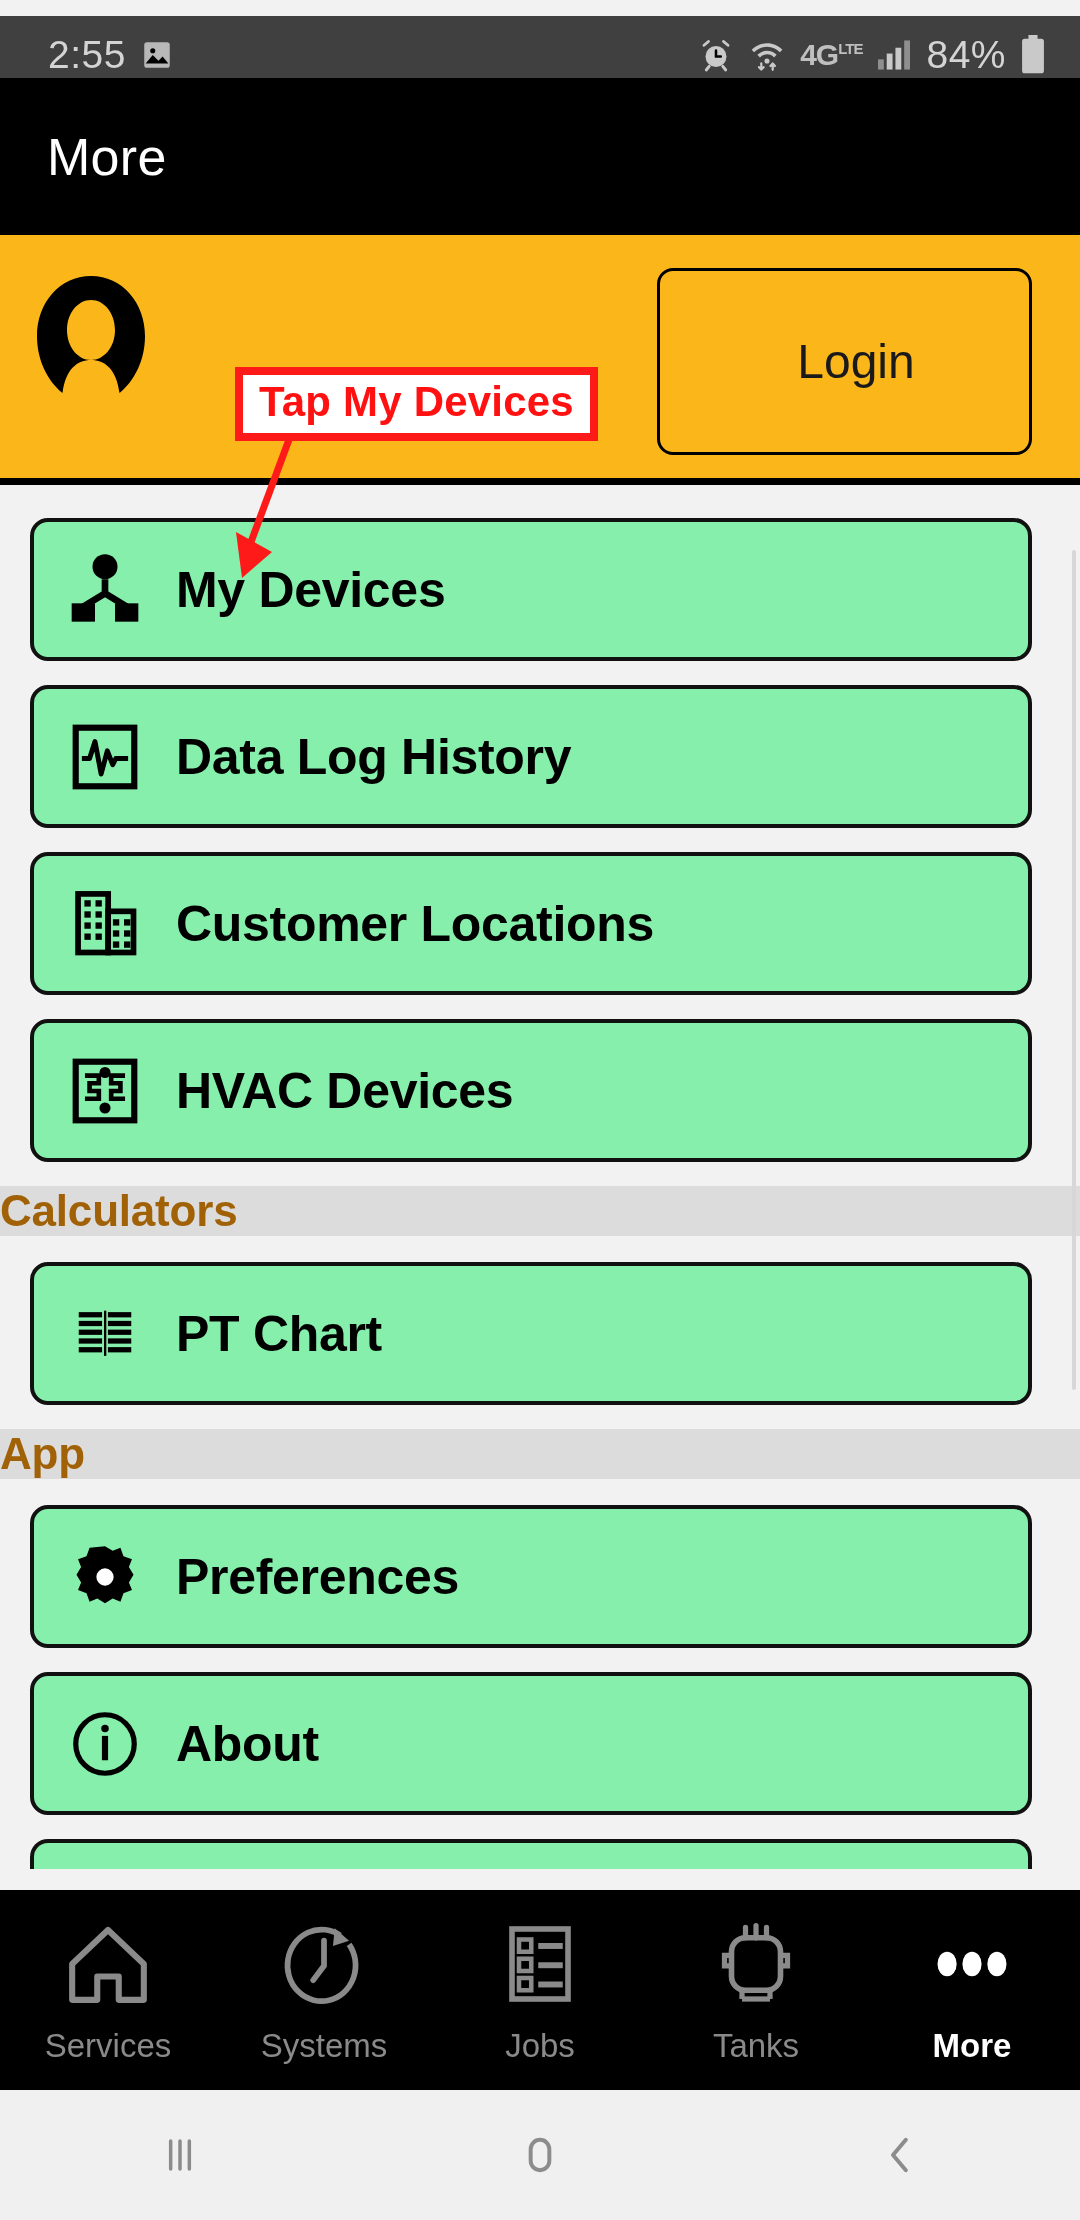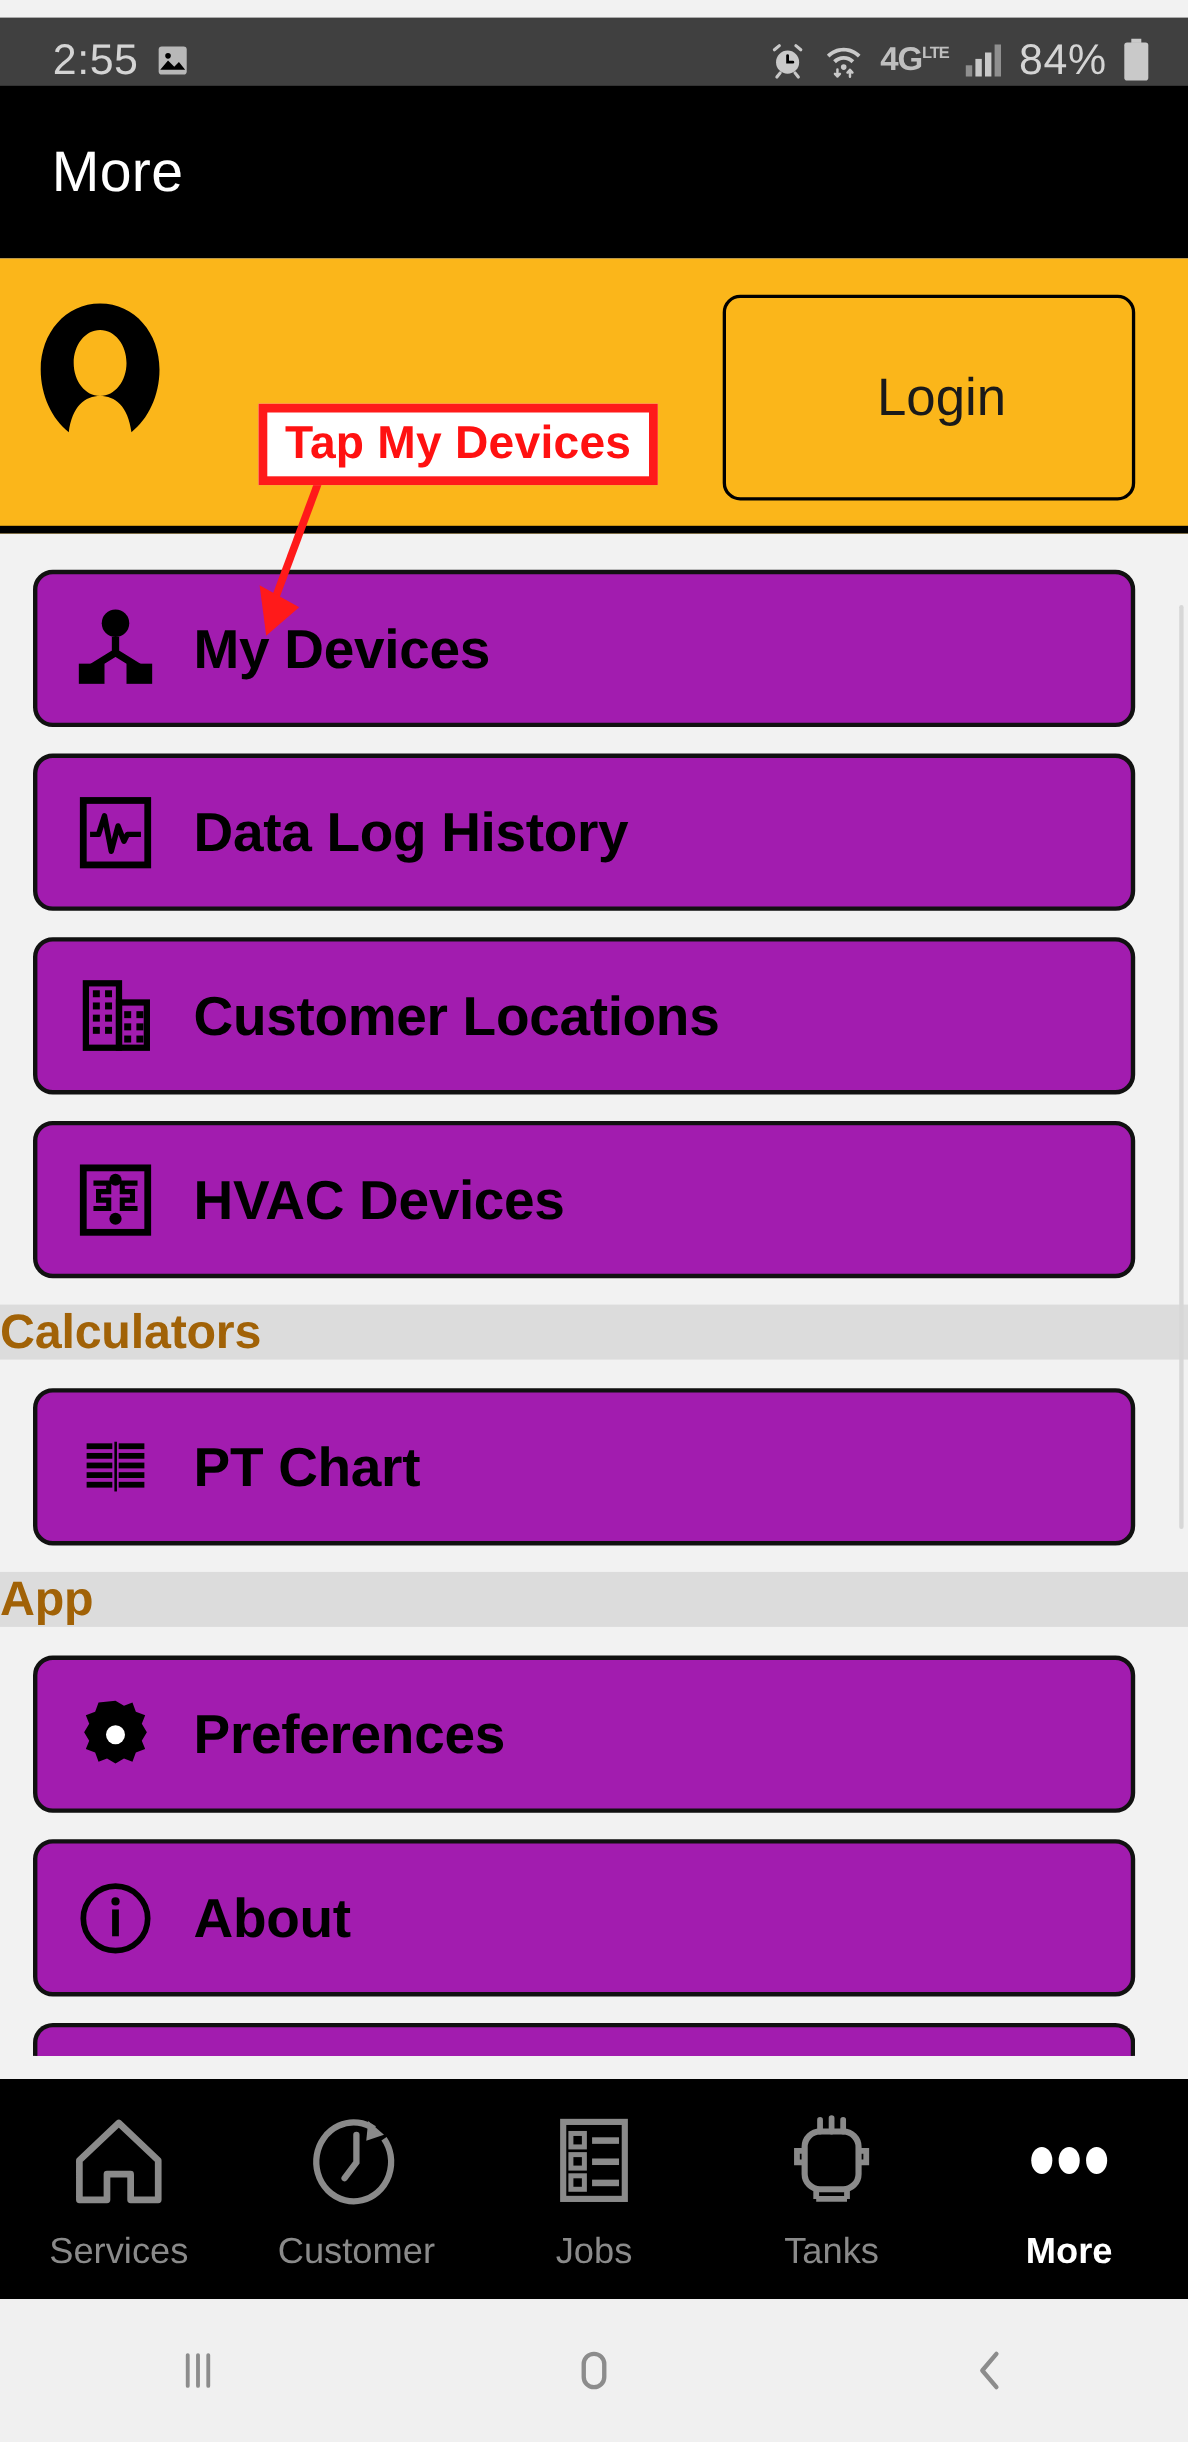--- a/index.html
+++ b/index.html
@@ -54,21 +54,21 @@
   }
   .annot-arrow{ position:absolute; left:180px; top:400px; width:300px; height:190px; z-index:39; }
 
   
   .list{
     position:absolute; top:492px; left:0; width:1080px; height:1398px;
     background:#f2f2f2; overflow:hidden;
   }
   .card{
     position:relative; margin:0 48px 0 30px; height:143px;
-    background:#a21caf; border:4px solid #111; border-radius:18px;
+    background:#86efac; border:4px solid #111; border-radius:18px;
     display:flex; align-items:center;
   }
   .card + .card{ margin-top:24px; }
   .card .ic{ width:86px; height:86px; margin-left:28px; flex:0 0 auto;
     display:flex; align-items:center; justify-content:center; }
   .card .lbl{ font-size:50px; font-weight:700; color:#000; margin-left:28px; letter-spacing:-.3px; }
   .section-head{
     background:#dcdcdc; height:50px; display:flex; align-items:center;
     font-size:44px; font-weight:700; color:#a16207;
     margin-top:24px; letter-spacing:-.2px;
@@ -296,21 +296,21 @@
     </div>
 
     <div class="tab">
       <span class="ticon">
         <svg width="90" height="86" viewBox="0 0 48 48">
           <path d="M38 13 A19 20 0 1 1 33 8" fill="none" stroke="#8a8a8a" stroke-width="3.2"></path>
           <path d="M30 4 L38 11 L29 14 Z" fill="#8a8a8a"></path>
           <path d="M24 11 v14 l-6 8" fill="none" stroke="#8a8a8a" stroke-width="3.2" stroke-linecap="round"></path>
         </svg>
       </span>
-      <span class="tlabel">Customer</span>
+      <span class="tlabel">Systems</span>
     </div>
 
     <div class="tab">
       <span class="ticon">
         <svg width="84" height="86" viewBox="0 0 48 48">
           <rect x="8" y="4" width="32" height="40" fill="none" stroke="#8a8a8a" stroke-width="3.2"></rect>
           <rect x="12" y="10" width="7" height="7" fill="none" stroke="#8a8a8a" stroke-width="2.6"></rect>
           <rect x="12" y="21" width="7" height="7" fill="none" stroke="#8a8a8a" stroke-width="2.6"></rect>
           <rect x="12" y="32" width="7" height="7" fill="none" stroke="#8a8a8a" stroke-width="2.6"></rect>
           <rect x="23" y="12" width="14" height="3.4" fill="#8a8a8a"></rect>

